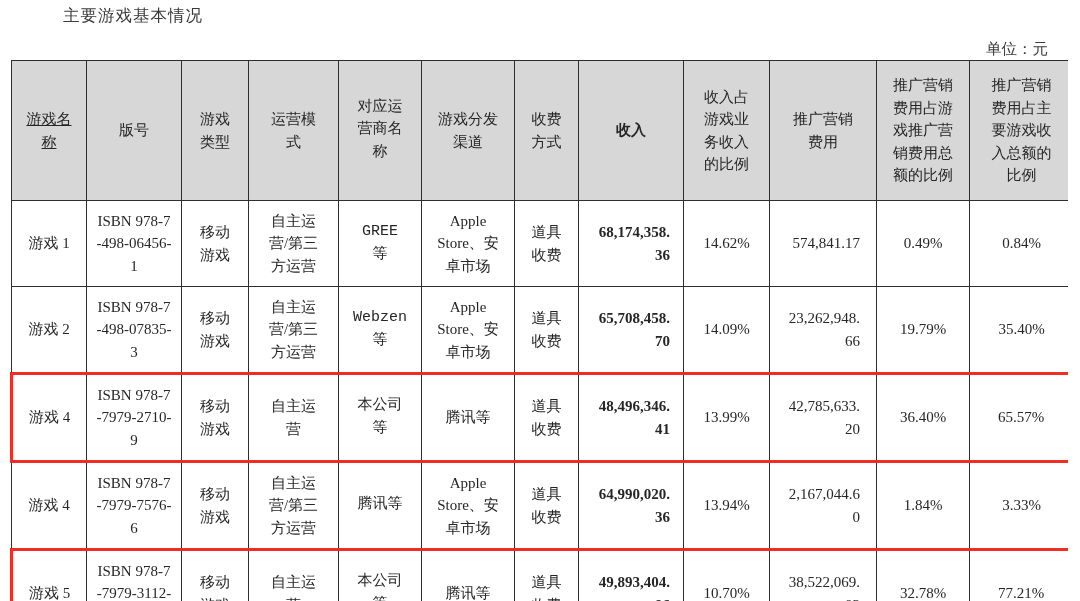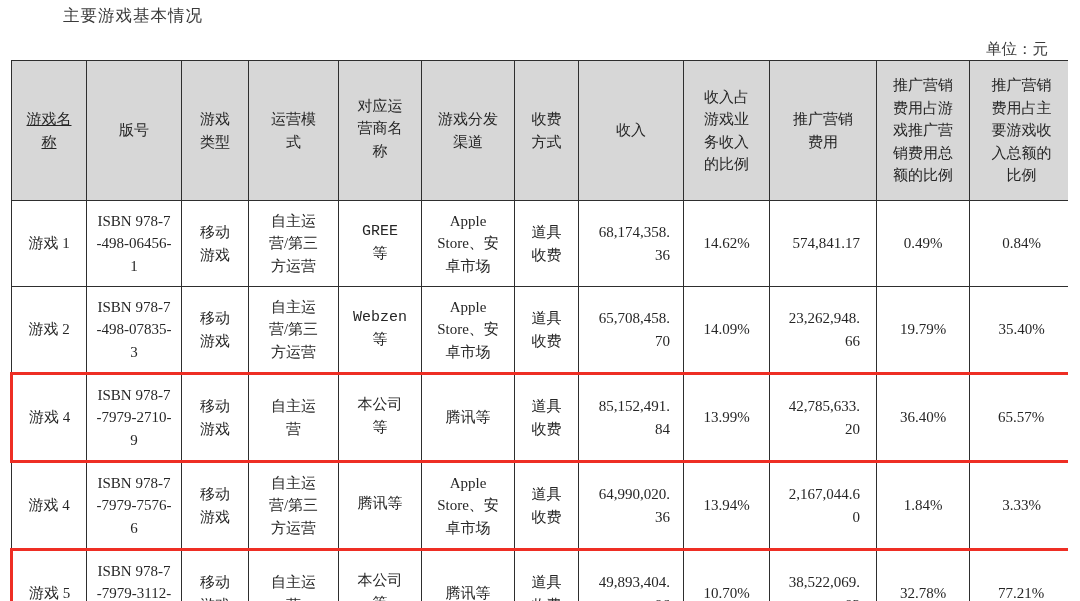--- a/index.html
+++ b/index.html
@@ -32,21 +32,21 @@
 
   
   th:nth-child(1){padding:2px 12px;text-decoration:underline;}
   td:nth-child(1){padding:2px 4px;}
   th:nth-child(2),td:nth-child(2){padding:2px 9px;}
   th:nth-child(3),td:nth-child(3){padding:20px 12px;}
   th:nth-child(4),td:nth-child(4){padding:6px 15px;}
   th:nth-child(5),td:nth-child(5){padding:2px 12px;font-family:Liberation Mono, monospace;}
   th:nth-child(6),td:nth-child(6){padding:2px 9px;}
   th:nth-child(7),td:nth-child(7){padding:15px 10px;}
-  th:nth-child(8),td:nth-child(8){padding:2px 13px;}
+  th:nth-child(8),td:nth-child(8){padding:2px 13px;font-weight:bold;}
   th:nth-child(9),td:nth-child(9){padding:0 13px;}
   th:nth-child(10),td:nth-child(10){padding:16px 16px;}
   th:nth-child(11),td:nth-child(11){padding:9px 15px;}
   th:nth-child(12),td:nth-child(12){padding:2px 16px;font-family:Liberation Serif, serif;}
 
   td:nth-child(2){word-break:break-all;}
   td.num{text-align:right;word-break:break-all;}
 
   
   tr.hl td{border-top:3px solid var(--hl);border-bottom:3px solid var(--hl);}
@@ -121,21 +121,21 @@
           <td>35.40%</td>
         </tr>
         <tr class="hl">
           <td>游戏 4</td>
           <td>ISBN 978-7-7979-2710-9</td>
           <td>移动游戏</td>
           <td>自主运营</td>
           <td>本公司等</td>
           <td>腾讯等</td>
           <td>道具收费</td>
-          <td class="num">85,152,491.84</td>
+          <td class="num">48,496,346.41</td>
           <td>13.99%</td>
           <td class="num">42,785,633.20</td>
           <td>36.40%</td>
           <td>65.57%</td>
         </tr>
         <tr>
           <td>游戏 4</td>
           <td>ISBN 978-7-7979-7576-6</td>
           <td>移动游戏</td>
           <td>自主运营/第三方运营</td>

